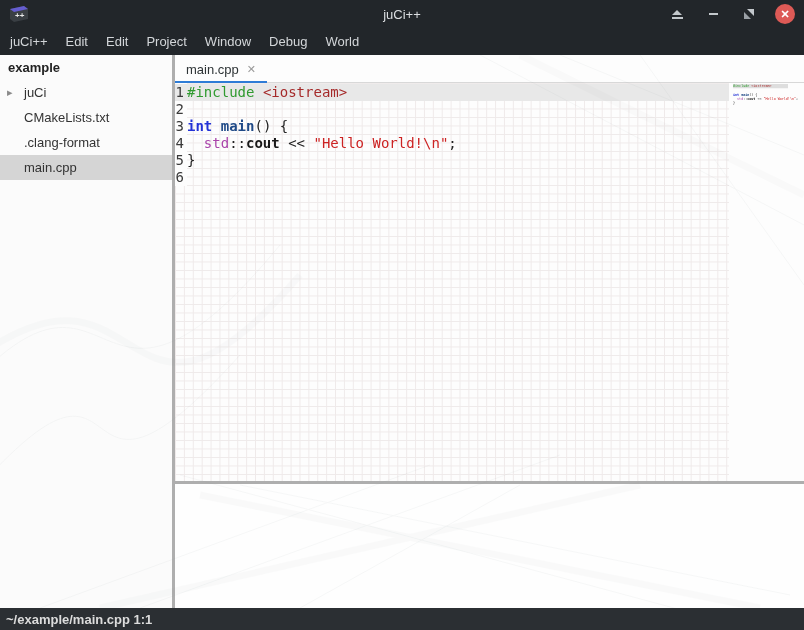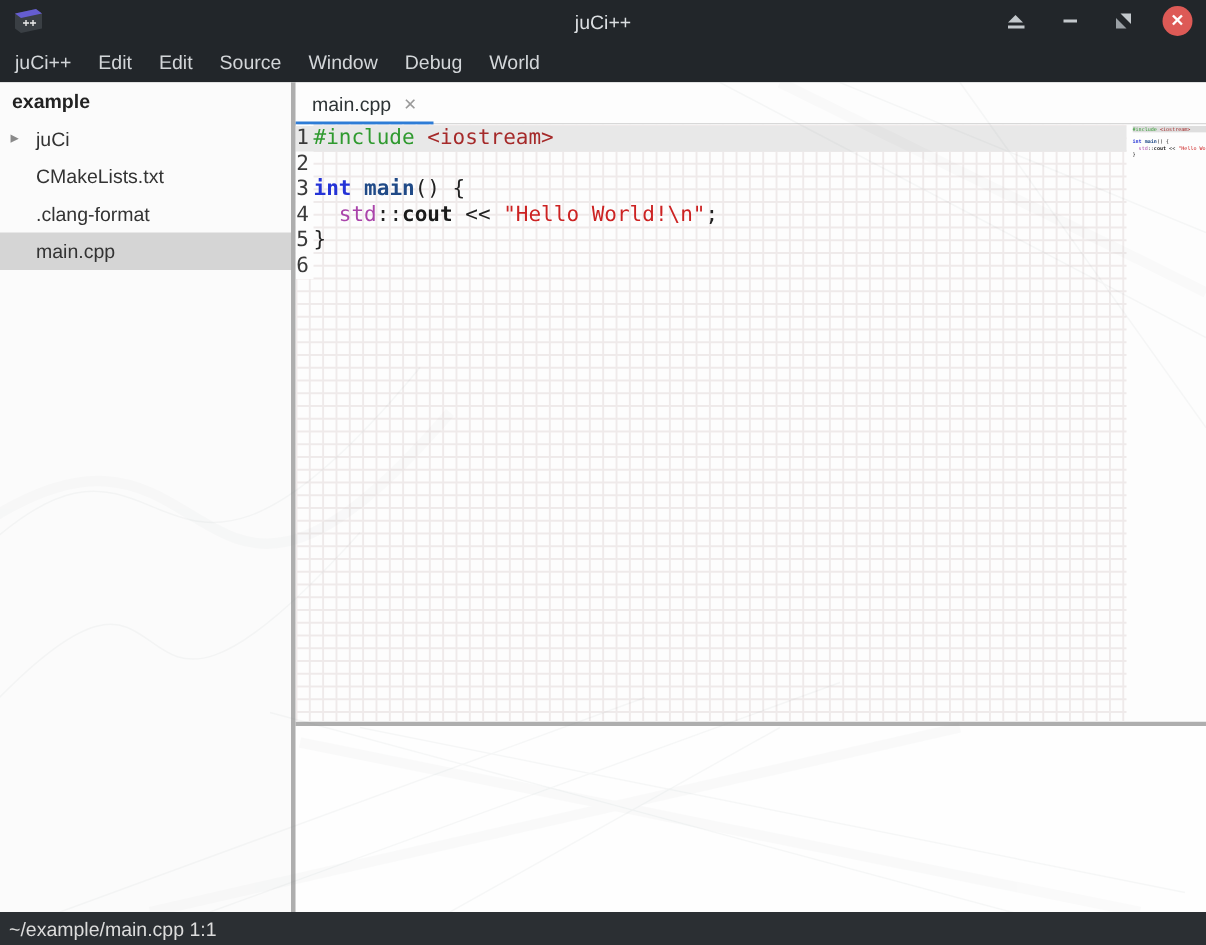--- a/index.html
+++ b/index.html
@@ -20,21 +20,21 @@
   .restore-tri2{position:absolute;bottom:0;left:0;width:0;height:0;border-bottom:7px solid #9aa0a5;border-right:7px solid transparent;}
   .close-circle{width:20px;height:20px;border-radius:50%;background:#dd5a56;color:#fff;font-size:11px;font-weight:bold;display:flex;align-items:center;justify-content:center;line-height:20px;}
 
   .menubar{position:absolute;left:0;top:28px;width:804px;height:27px;background:#22262a;display:flex;align-items:stretch;padding-left:1px;}
   .menu-item{color:#d3d6d9;font-size:13px;line-height:27px;padding:0 9px;cursor:default;}
 
   
   .content{position:absolute;left:0;top:55px;width:804px;height:553px;background:#fcfcfc;display:flex;}
   .texture{position:absolute;left:0;top:0;width:804px;height:553px;pointer-events:none;z-index:30;}
 
-  .sidebar{position:relative;width:194px;height:553px;background:#fbfbfb;flex:none;z-index:2;}
+  .sidebar{position:relative;width:172px;height:553px;background:#fbfbfb;flex:none;z-index:2;}
   .tree-root{height:25px;line-height:25px;padding-left:8px;font-weight:bold;font-size:13px;color:#222;}
   .tree-row{position:relative;height:25px;line-height:25px;padding-left:24px;font-size:13px;color:#333;}
   .tree-row.selected{background:#d5d5d5;}
   .expander{position:absolute;left:7px;top:0;color:#8a8a8a;font-size:11px;}
 
   .vdivider{width:3px;height:553px;background:#aeaeae;flex:none;z-index:2;}
 
   .main{position:relative;width:634px;height:553px;flex:none;display:flex;flex-direction:column;z-index:1;}
   .tabbar{position:relative;height:28px;background:#fdfdfd;border-bottom:1px solid #d8d8d8;box-sizing:border-box;display:flex;}
   .tab{position:relative;height:28px;display:flex;align-items:center;gap:8px;padding:0 11px;}
@@ -63,21 +63,21 @@
   .minimap{position:absolute;right:7px;top:0;width:69px;height:398px;overflow:hidden;}
   .mini-inner{transform:scale(0.25);transform-origin:0 0;width:400%;font-family:"DejaVu Sans Mono","Liberation Mono",monospace;font-size:13.5px;line-height:17px;white-space:pre;padding-top:4px;}
   .mini-inner .cl.mini-current{background:#dedede;display:block;width:220px;}
 
   .hdivider{height:3px;background:#aeaeae;}
   .bottom-pane{position:relative;height:124px;background:#fefefe;}
 
   .right-border{width:6px;height:553px;background:#282c30;flex:none;z-index:2;}
 
   .statusbar{position:absolute;left:0;top:608px;width:804px;height:22px;background:#2b2f33;display:flex;align-items:center;}
-  .status-text{color:#dcdcdc;font-size:13px;padding-left:6px;}
+  .status-text{color:#dcdcdc;font-size:13px;padding-left:6px;font-weight:bold;}
 </style>
 </head>
 <body>
 
 <div class="window">
 
   <div class="titlebar">
     <svg class="app-icon" viewBox="0 0 24 20">
       <polygon points="3,6 17,3 21,6 21,16 7,19 3,16" fill="#3a3f44"></polygon>
       <polygon points="3,6 17,3 21,6 7,9" fill="#655dd0"></polygon>
@@ -103,21 +103,21 @@
       <div class="wbtn">
         <div class="close-circle">✕</div>
       </div>
     </div>
   </div>
 
   <div class="menubar">
     <div class="menu-item">juCi++</div>
     <div class="menu-item">Edit</div>
     <div class="menu-item">Edit</div>
-    <div class="menu-item">Source</div>
+    <div class="menu-item">Project</div>
     <div class="menu-item">Window</div>
     <div class="menu-item">Debug</div>
     <div class="menu-item">World</div>
   </div>
 
   <div class="content">
 
     <div class="sidebar">
       <div class="tree-root">example</div>
       <div class="tree-row">

